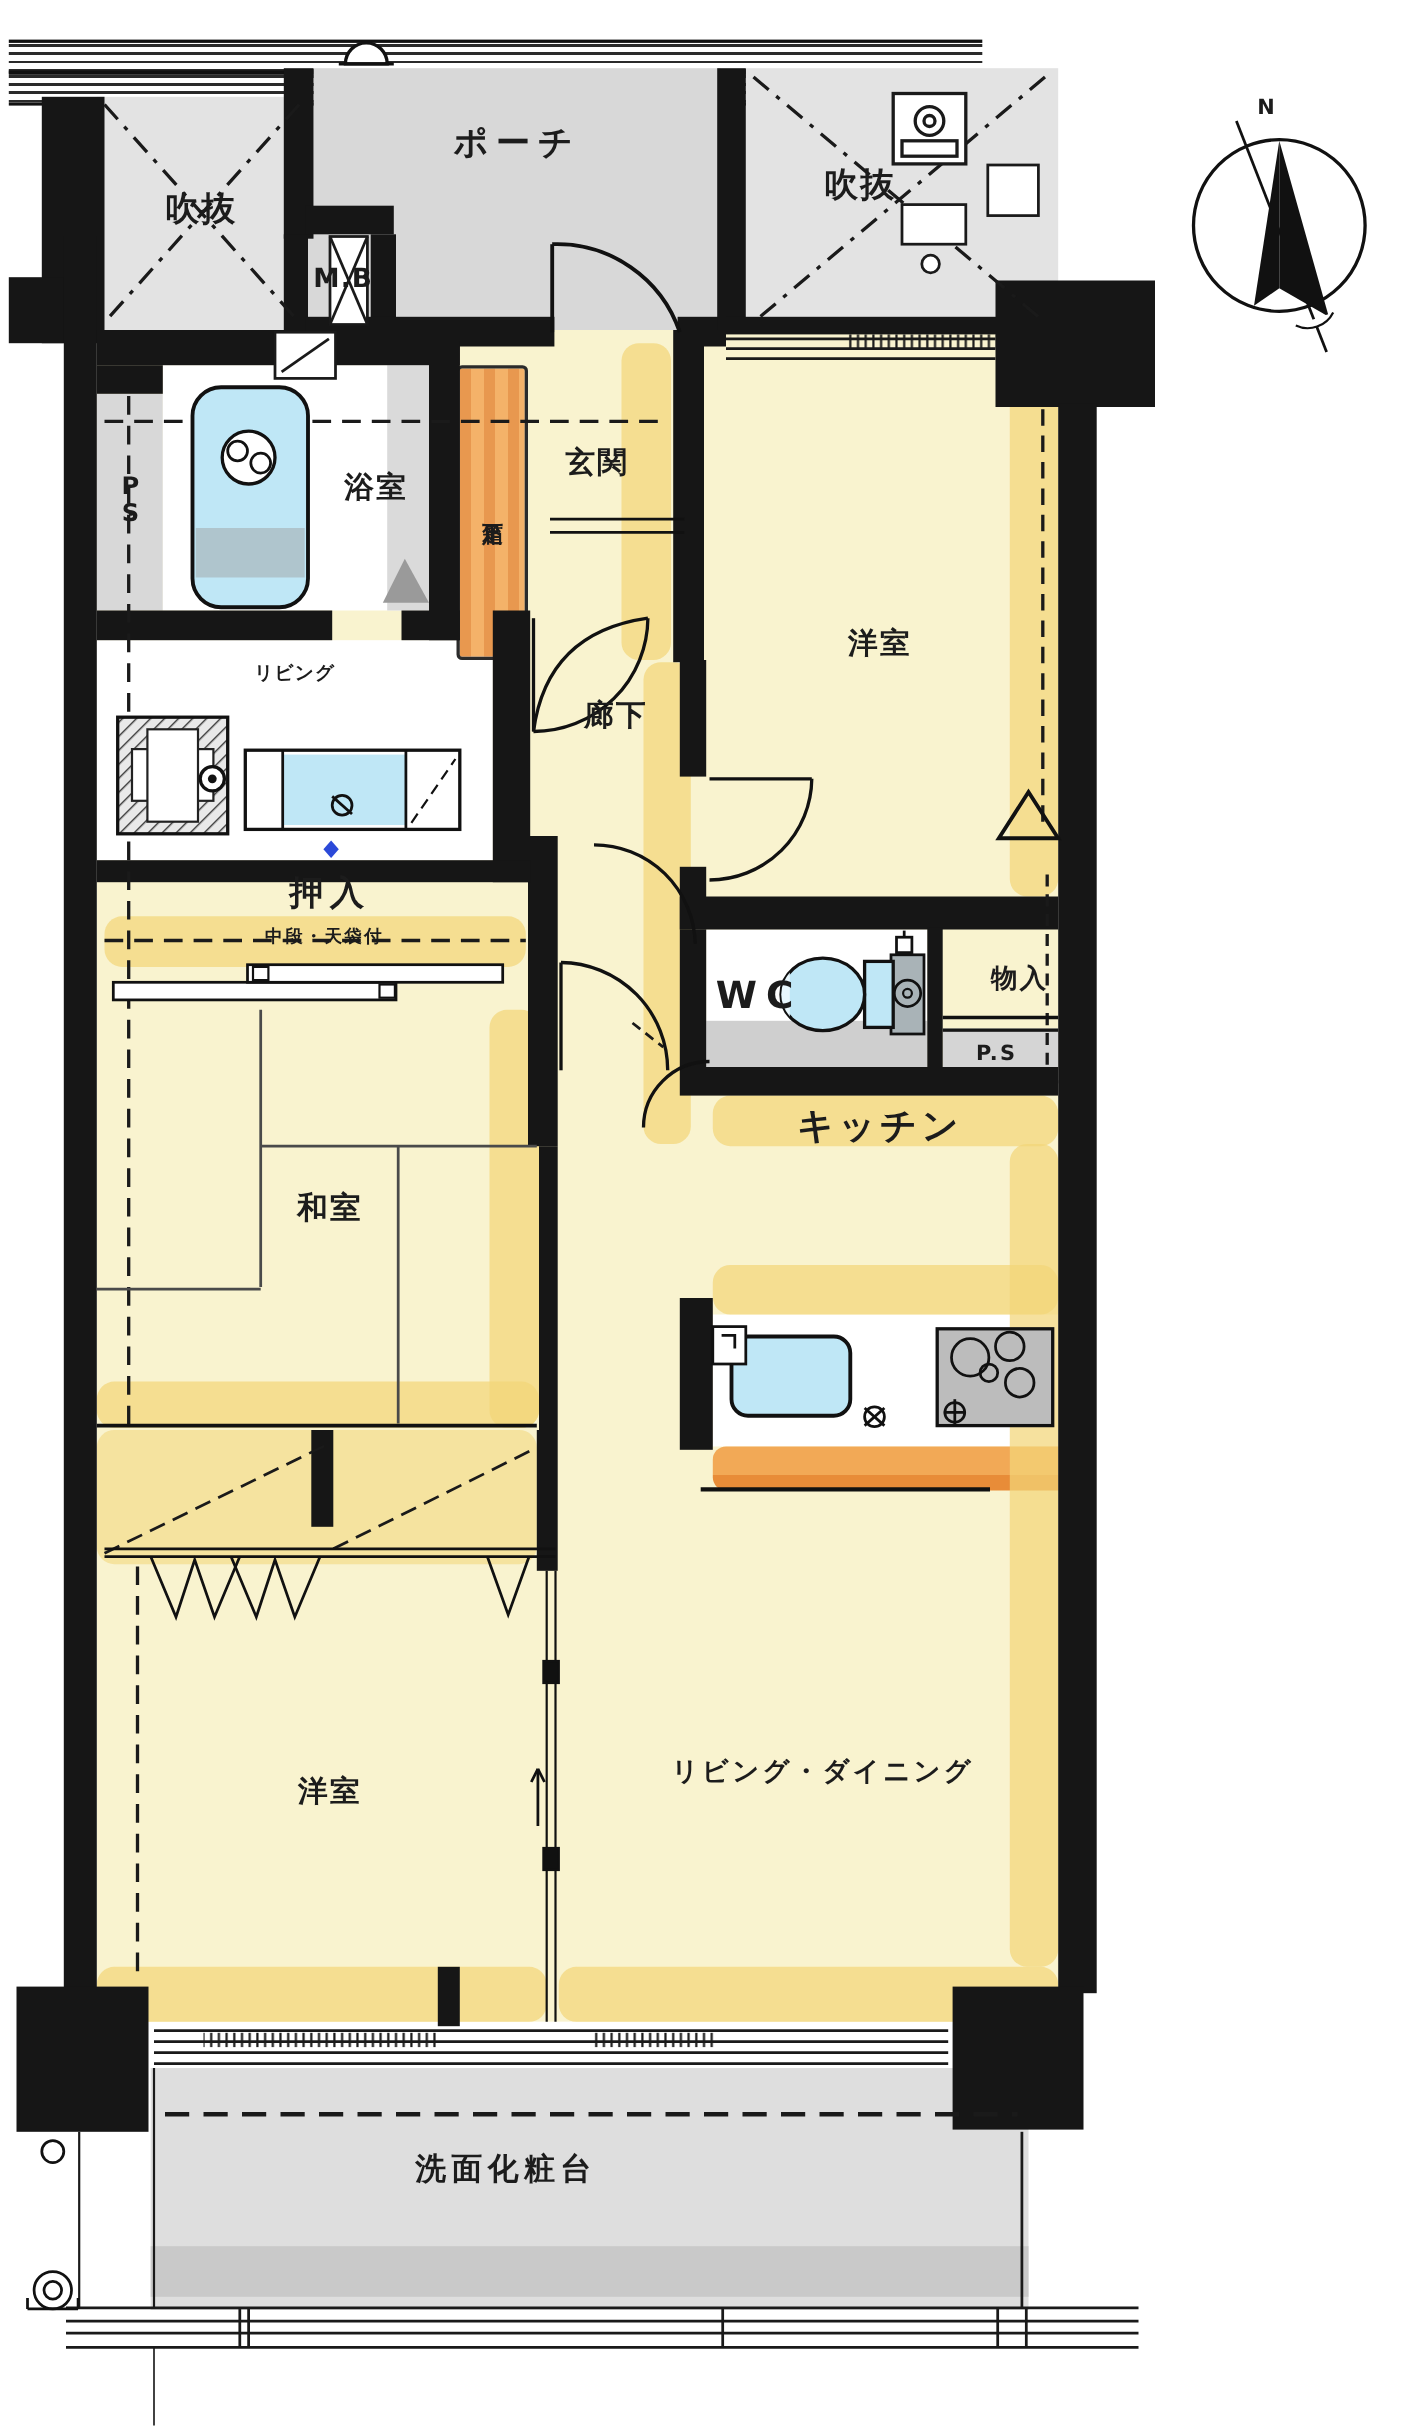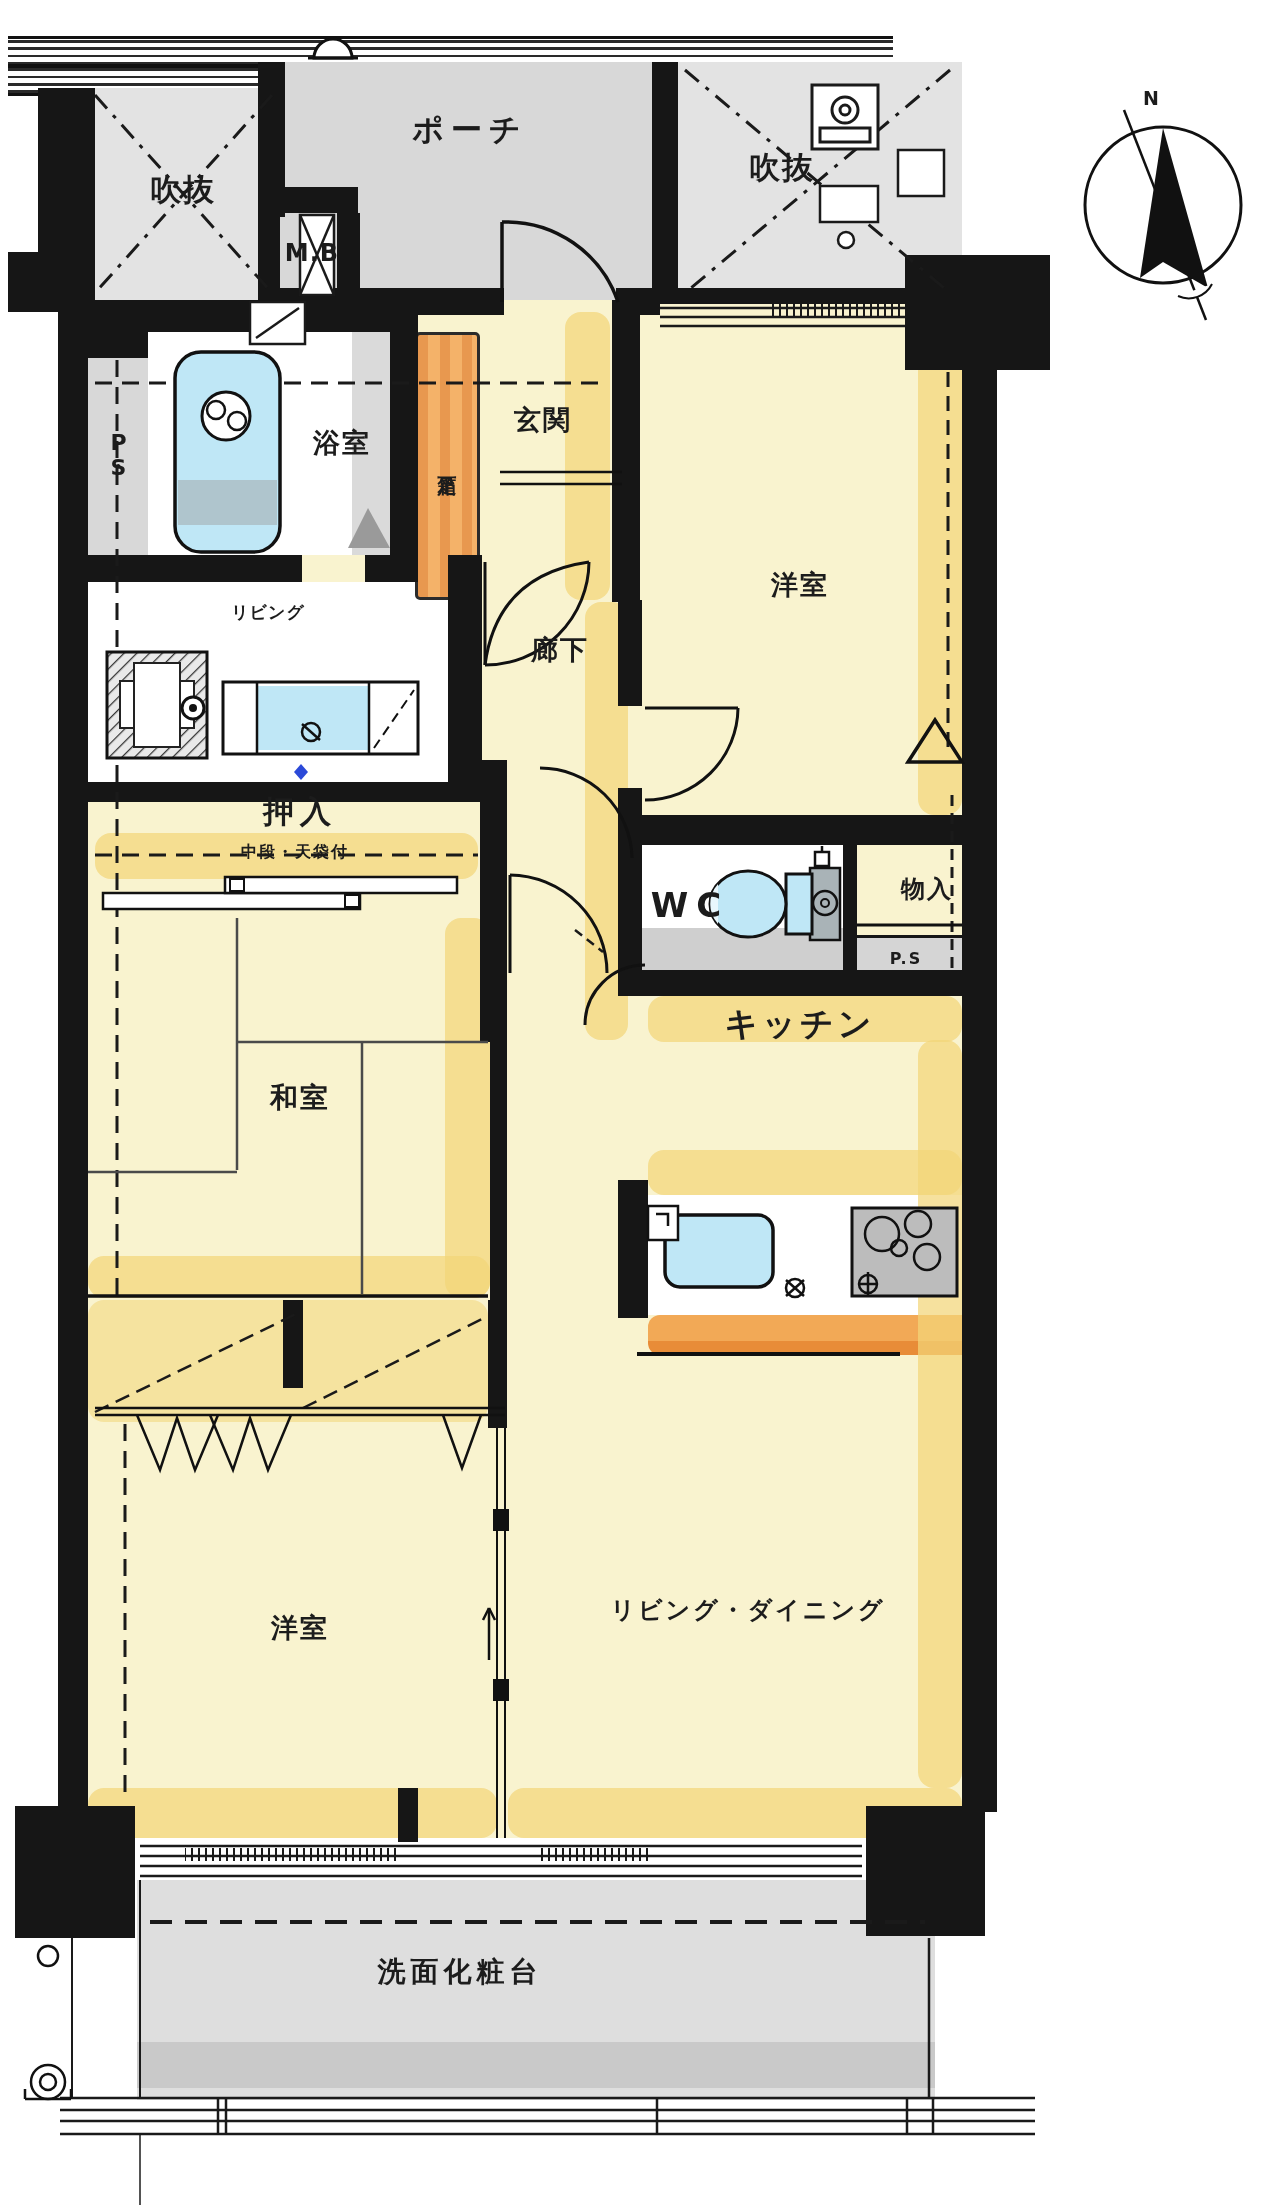--- a/index.html
+++ b/index.html
@@ -339,20 +339,20 @@
   <div class="lbl" style="left:342px;top:443px;font-size:27px;">浴室</div>
   <div class="lbl vlbl" style="left:448px;top:462px;font-size:19px;">下足箱</div>
   <div class="lbl" style="left:543px;top:420px;font-size:27px;">玄関</div>
   <div class="lbl" style="left:800px;top:585px;font-size:27px;">洋室</div>
   <div class="lbl" style="left:268px;top:612px;font-size:17px;letter-spacing:1px;">リビング</div>
   <div class="lbl" style="left:560px;top:650px;font-size:27px;">廊下</div>
   <div class="lbl" style="left:300px;top:812px;font-size:31px;letter-spacing:6px;">押入</div>
   <div class="lbl" style="left:295px;top:852px;font-size:16px;">中段・天袋付</div>
   <div class="lbl" style="left:690px;top:905px;font-size:34px;letter-spacing:8px;">WC</div>
   <div class="lbl" style="left:908px;top:889px;font-size:24px;margin-left:19px;">物入</div>
-  <div class="lbl" style="left:906px;top:958px;font-size:16px;">P.S</div>
+  <div class="lbl" style="left:906px;top:958px;font-size:19px;">P.S</div>
   <div class="lbl" style="left:300px;top:1098px;font-size:28px;">和室</div>
   <div class="lbl" style="left:800px;top:1024px;font-size:33px;letter-spacing:4px;">キッチン</div>
   <div class="lbl" style="left:300px;top:1628px;font-size:27px;">洋室</div>
   <div class="lbl" style="left:748px;top:1610px;font-size:24px;letter-spacing:3px;">リビング・ダイニング</div>
   <div class="lbl" style="left:460px;top:1972px;font-size:28px;letter-spacing:5px;">洗面化粧台</div>
 
 </div>
 
 </body></html>

